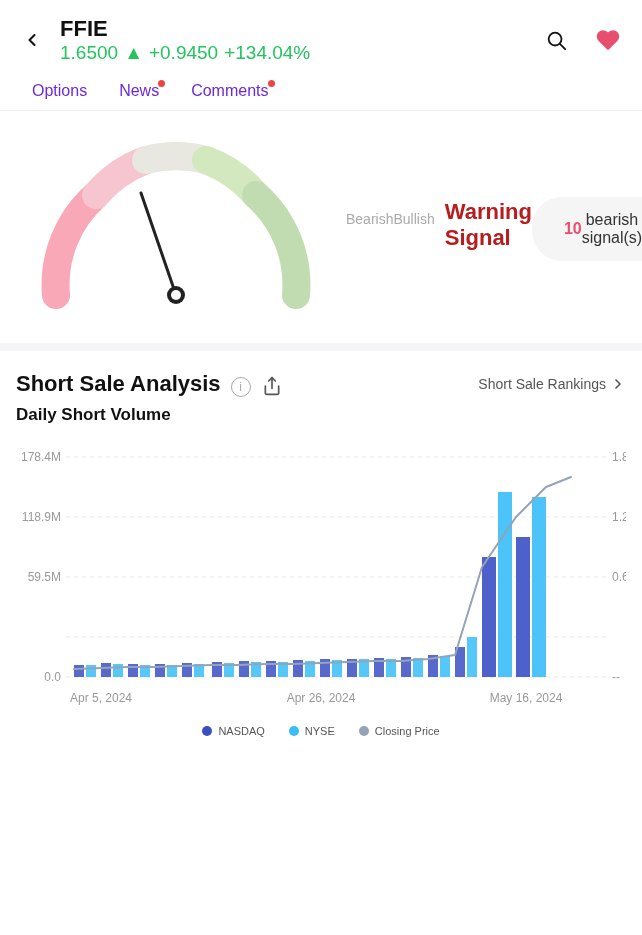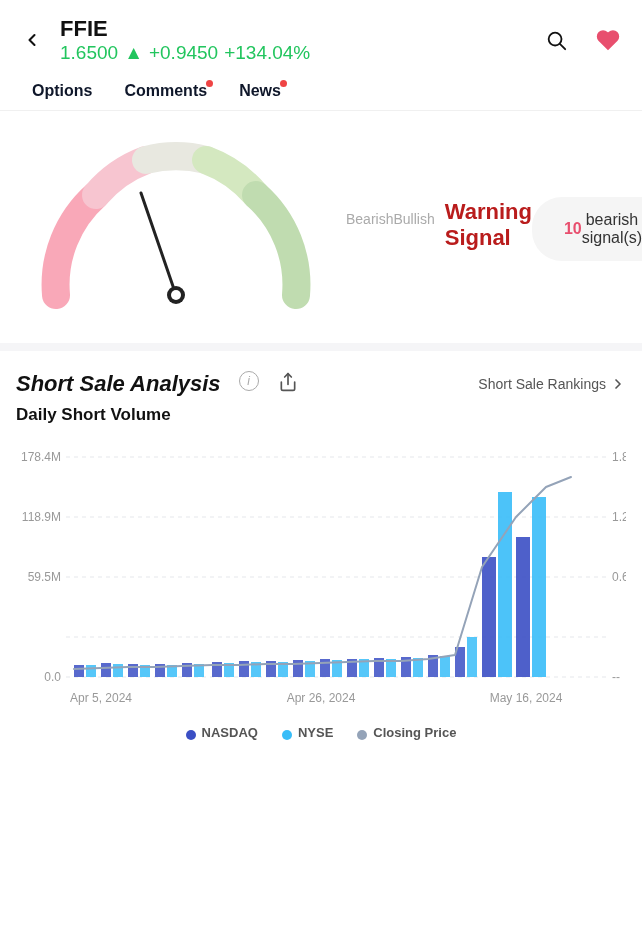--- a/index.html
+++ b/index.html
@@ -52,25 +52,24 @@
     
     .tabs {
       display: flex;
       padding: 0 16px;
       border-bottom: 1px solid #f0f0f0;
       gap: 0;
     }
     .tab {
       padding: 10px 16px;
       font-size: 16px;
-      color: #0f172a;
+      color: #6d28d9;
       cursor: pointer;
       position: relative;
       white-space: nowrap;
-      font-weight: bold;
     }
     .tab.active {
       color: #111;
       font-weight: 700;
     }
     .tab.active::after {
       content: '';
       position: absolute;
       bottom: -1px; left: 16px; right: 16px;
       height: 3px;
@@ -148,23 +147,22 @@
       padding: 20px 16px 16px;
     }
     .section-header {
       display: flex;
       align-items: center;
       justify-content: space-between;
       margin-bottom: 4px;
     }
     .section-title-row {
       display: flex;
-      align-items: flex-start;
-      gap: 18px;
-      font-style: italic;
+      align-items: flex-end;
+      gap: 10px;
     }
     .section-title {
       font-size: 22px;
       font-weight: 700;
       color: #111;
     }
     .info-icon {
       width: 20px; height: 20px;
       border: 1.5px solid #aaa;
       border-radius: 50%;
@@ -208,25 +206,24 @@
 
     
     .chart-legend {
       display: flex;
       justify-content: center;
       gap: 24px;
       margin-top: 8px;
     }
     .legend-item {
       display: flex;
-      align-items: flex-end;
+      align-items: center;
       gap: 6px;
-      font-size: 13px;
+      font-size: 11px;
       color: #555;
-      font-weight: bold;
     }
     .legend-dot {
       width: 10px; height: 10px;
       border-radius: 50%;
     }
   </style>
 </head>
 <body>
 
 <div class="header">
@@ -259,25 +256,25 @@
       </svg>
     </div>
   </div>
 </div>
 
 <div class="tabs">
   <div class="tab">
     <span>Options</span>
   </div>
   <div class="tab" style="position:relative;">
+    <span>News</span>
+    <span class="tab-dot"></span>
+  </div>
+  <div class="tab" style="position:relative;">
     <span>Comments</span>
-    <span class="tab-dot"></span>
-  </div>
-  <div class="tab" style="position:relative;">
-    <span>News</span>
     <span class="tab-dot"></span>
   </div>
 </div>
 
 <div class="gauge-section">
   <div class="gauge-container">
     <svg viewBox="0 0 320 180" width="320" height="180">
 
       <path d="M 40 160 A 120 120 0 0 1 80 60" fill="none" stroke="#f9a8b8" stroke-width="28" stroke-linecap="round"></path>
 

